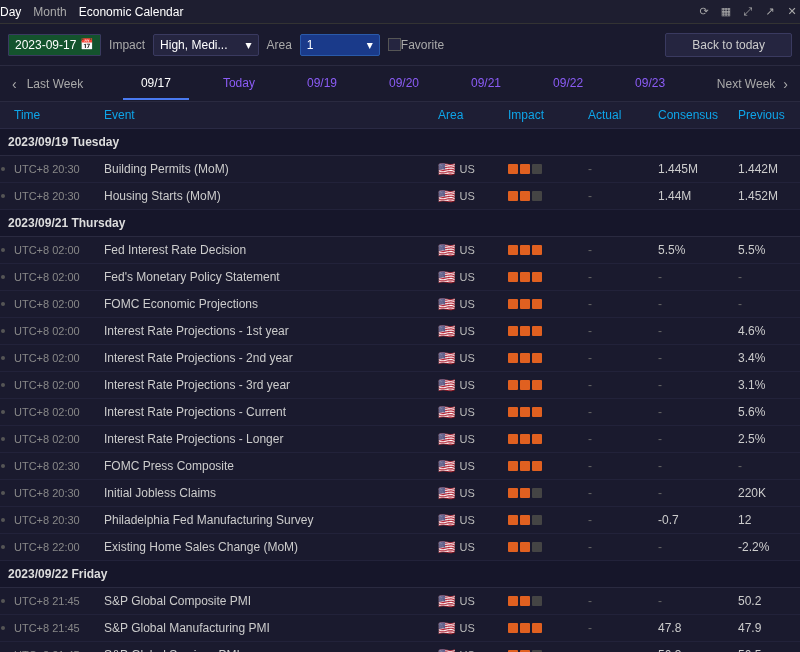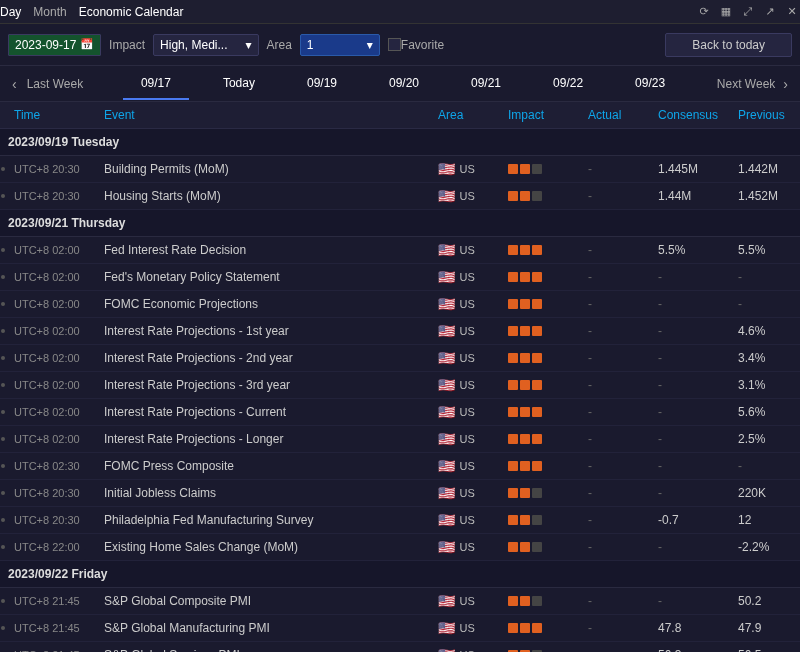--- a/index.html
+++ b/index.html
@@ -154,21 +154,21 @@
       padding: 0 6px;
       cursor: pointer;
     }
     .nav-dates {
       display: flex;
       flex: 1;
       justify-content: center;
       gap: 16px;
     }
     .nav-date {
-      color: #ffffff;
+      color: #8b5cf6;
       font-size: 12px;
       padding: 8px 18px;
       cursor: pointer;
       position: relative;
     }
     .nav-date.active {
       color: #fff;
       border-bottom: 2px solid #4a7af0;
     }
     .nav-right {

